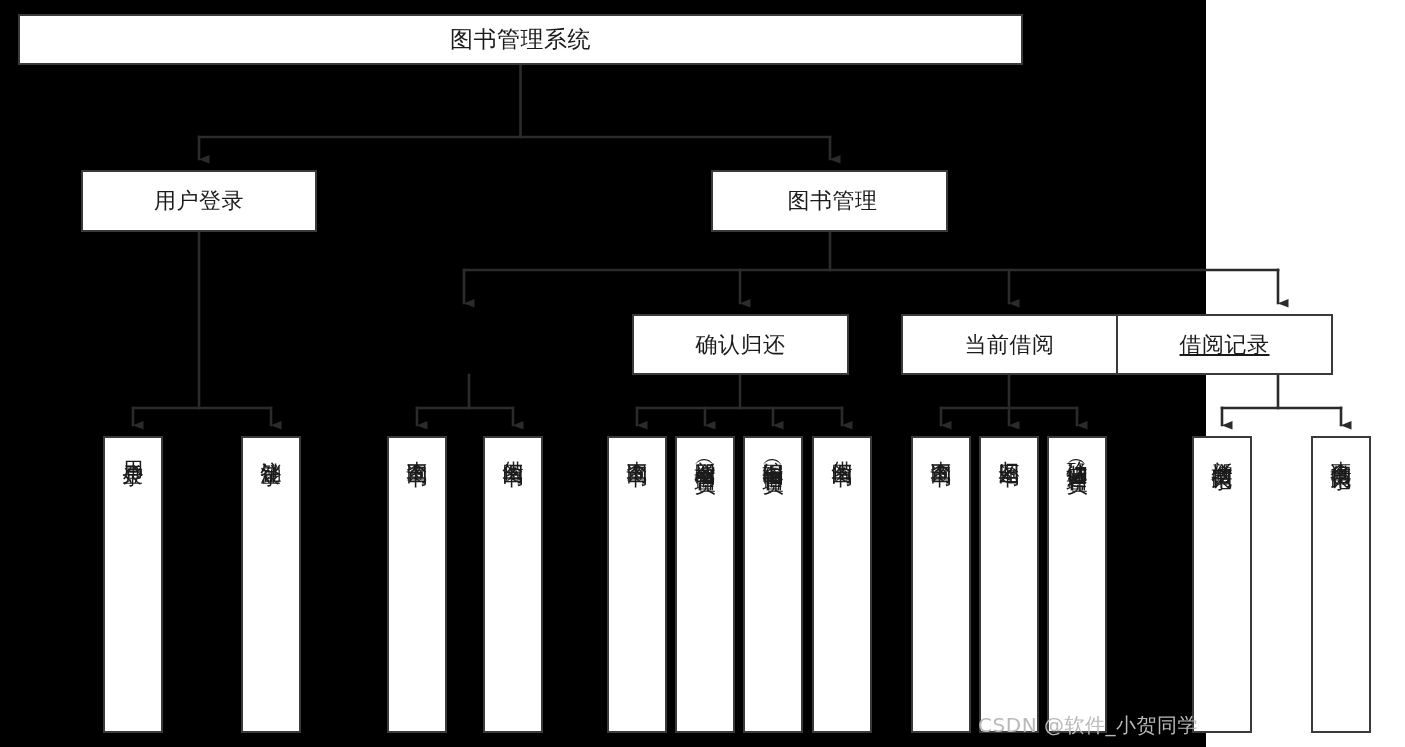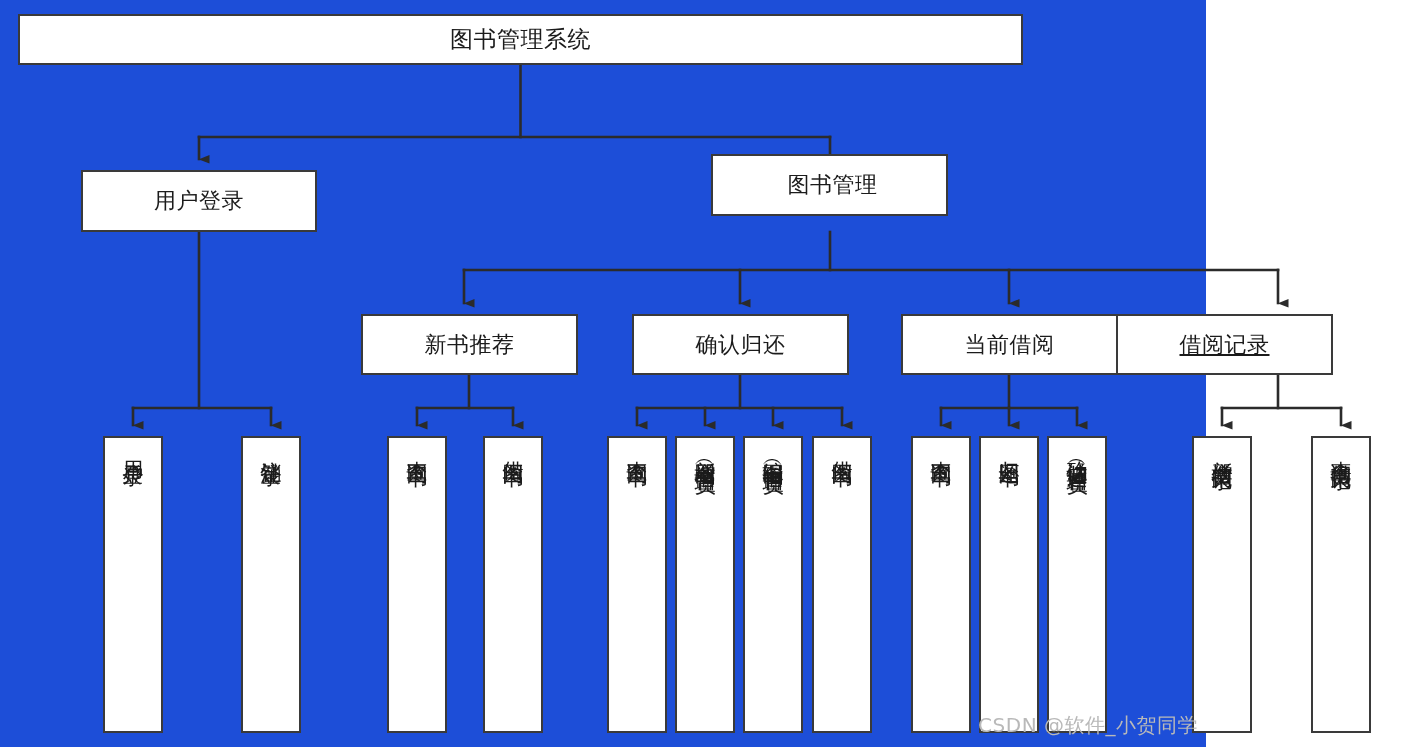--- a/index.html
+++ b/index.html
@@ -10,21 +10,21 @@
   body {
     font-family: "DejaVu Sans", "Liberation Sans", sans-serif;
     width: 1405px;
     height: 747px;
     overflow: hidden;
   }
   #diagram-root {
     position: relative;
     width: 1206px;
     height: 747px;
-    background: #1d4ed8;
+    background: #000000;
   }
   svg.connectors {
     position: absolute;
     left: 0;
     top: 0;
     width: 1405px;
     height: 747px;
   }
   .node {
     position: absolute;
@@ -129,27 +129,24 @@
     </g>
   </svg>
 
   <div class="node root horiz" style="left:18px; top:14px; width:1005px; height:51px;">
     <span class="lbl">图书管理系统</span>
   </div>
 
   <div class="node horiz" style="left:81px; top:170px; width:236px; height:62px;">
     <span class="lbl">用户登录</span>
   </div>
-  <div class="node horiz" style="left:711px; top:154px; width:237px; height:62px;padding-left:6px;">
+  <div class="node horiz" style="left:711px; top:170px; width:237px; height:62px;padding-left:6px;">
     <span class="lbl">图书管理</span>
   </div>
 
-  <div class="node horiz" style="left:361px; top:314px; width:217px; height:61px;">
-    <span class="lbl">新书推荐</span>
-  </div>
   <div class="node horiz" style="left:632px; top:314px; width:217px; height:61px;">
     <span class="lbl">确认归还</span>
   </div>
   <div class="node horiz" style="left:901px; top:314px; width:217px; height:61px;">
     <span class="lbl">当前借阅</span>
   </div>
   <div class="node horiz" style="left:1116px; top:314px; width:217px; height:61px;text-decoration:underline;">
     <span class="lbl">借阅记录</span>
   </div>
 

